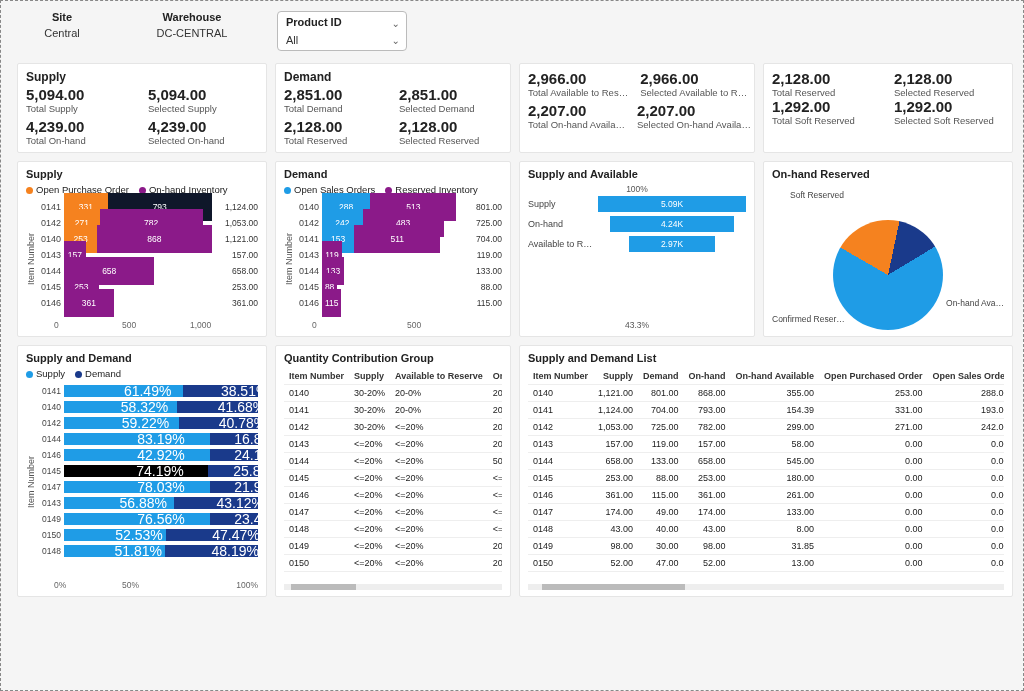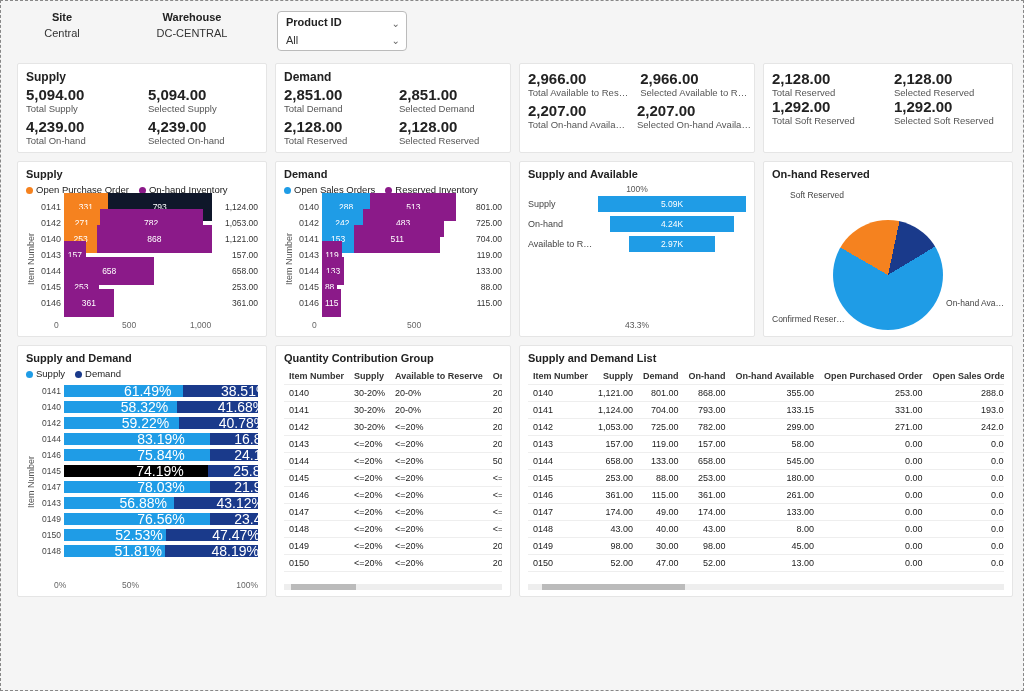--- a/index.html
+++ b/index.html
@@ -404,21 +404,21 @@
           <div class="sd-row">
             <div class="sd-lbl">0144</div>
             <div class="sd-track">
               <div class="sd-seg" style="background:#1f9ce6;width:83.19%">83.19%</div>
               <div class="sd-seg" style="background:#1a3a8b;width:16.81%">16.81%</div>
             </div>
           </div>
           <div class="sd-row">
             <div class="sd-lbl">0146</div>
             <div class="sd-track">
-              <div class="sd-seg" style="background:#1f9ce6;width:75.84%">75.84%</div>
+              <div class="sd-seg" style="background:#1f9ce6;width:75.84%">42.92%</div>
               <div class="sd-seg" style="background:#1a3a8b;width:24.16%">24.16%</div>
             </div>
           </div>
           <div class="sd-row">
             <div class="sd-lbl">0145</div>
             <div class="sd-track">
               <div class="sd-seg" style="background:#000000;width:74.19%">74.19%</div>
               <div class="sd-seg" style="background:#1a3a8b;width:25.81%">25.81%</div>
             </div>
           </div>
@@ -572,21 +572,21 @@
               <td class="r">868.00</td>
               <td class="r">355.00</td>
               <td class="r">253.00</td>
               <td class="r">288.00</td>
             </tr>
             <tr>
               <td>0141</td>
               <td class="r">1,124.00</td>
               <td class="r">704.00</td>
               <td class="r">793.00</td>
-              <td class="r">133.15</td>
+              <td class="r">154.39</td>
               <td class="r">331.00</td>
               <td class="r">193.00</td>
             </tr>
             <tr>
               <td>0142</td>
               <td class="r">1,053.00</td>
               <td class="r">725.00</td>
               <td class="r">782.00</td>
               <td class="r">299.00</td>
               <td class="r">271.00</td>
@@ -644,21 +644,21 @@
               <td class="r">43.00</td>
               <td class="r">8.00</td>
               <td class="r">0.00</td>
               <td class="r">0.00</td>
             </tr>
             <tr>
               <td>0149</td>
               <td class="r">98.00</td>
               <td class="r">30.00</td>
               <td class="r">98.00</td>
-              <td class="r">45.00</td>
+              <td class="r">31.85</td>
               <td class="r">0.00</td>
               <td class="r">0.00</td>
             </tr>
             <tr>
               <td>0150</td>
               <td class="r">52.00</td>
               <td class="r">47.00</td>
               <td class="r">52.00</td>
               <td class="r">13.00</td>
               <td class="r">0.00</td>

